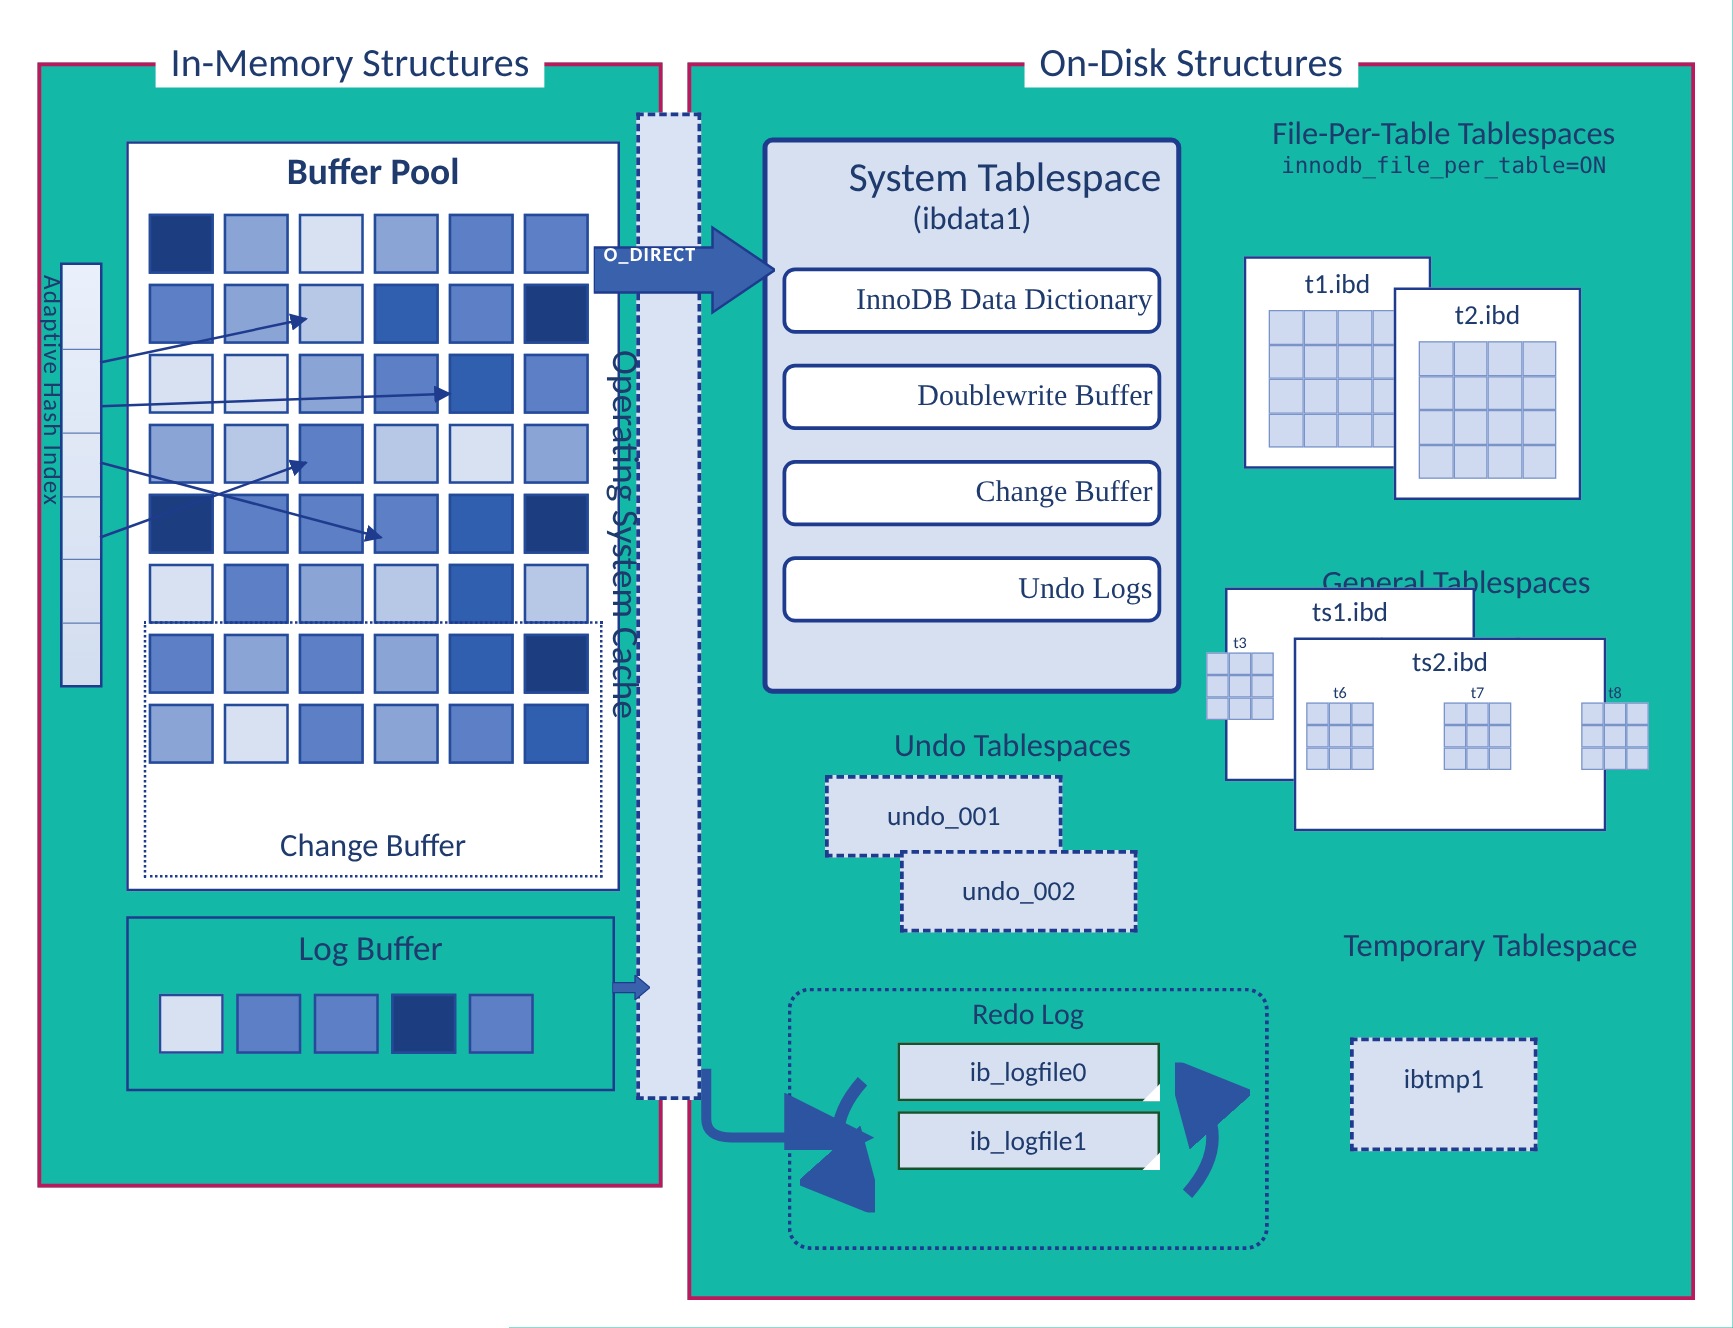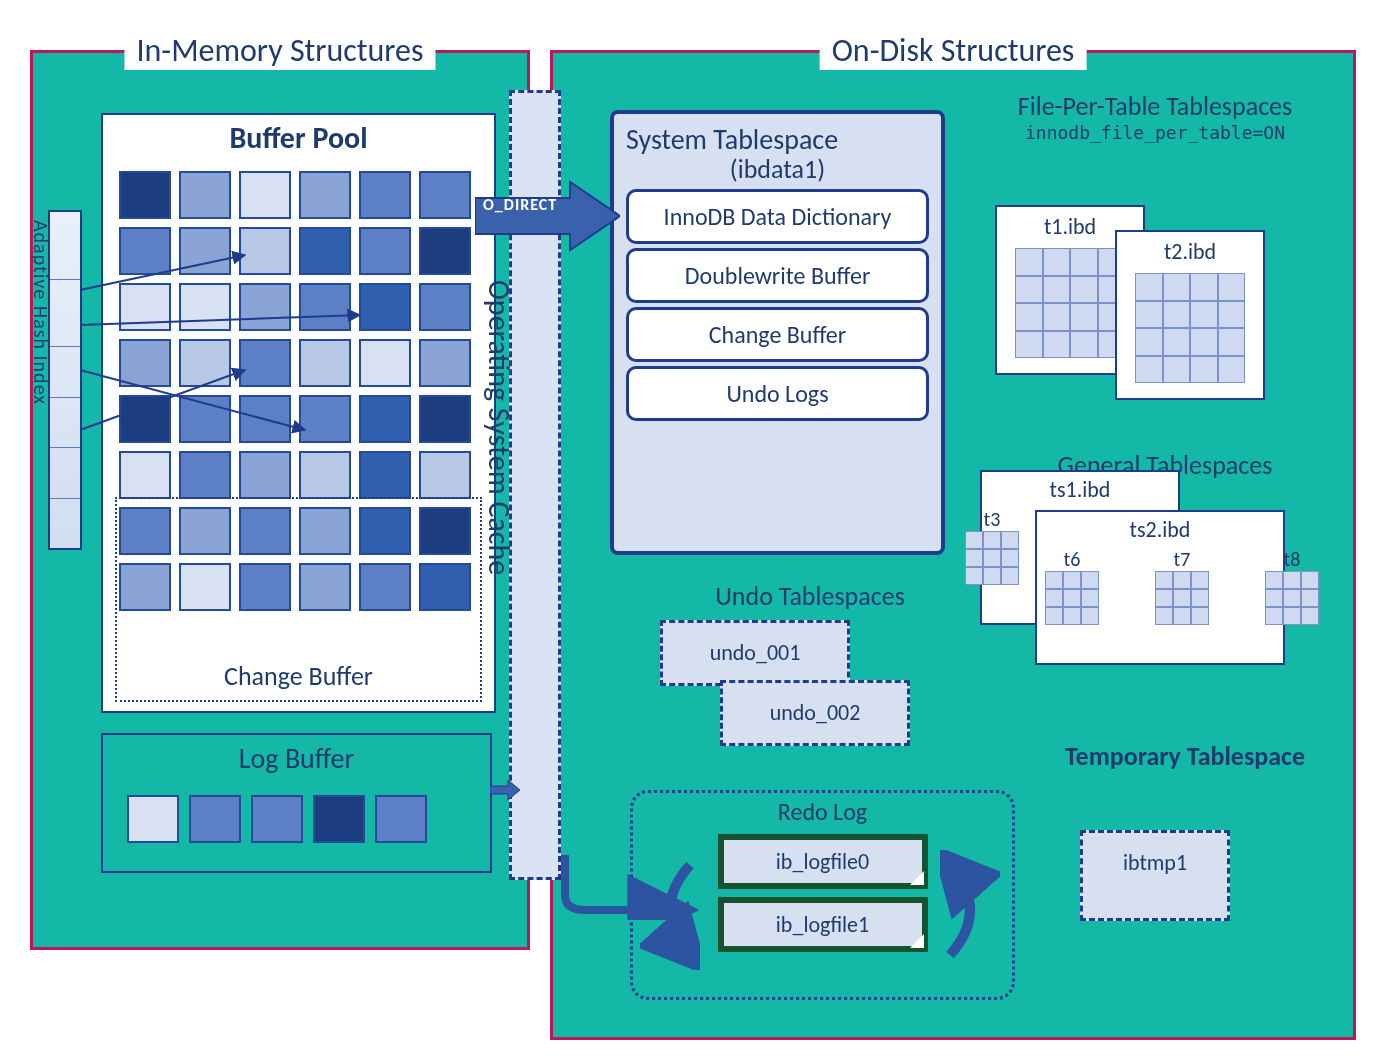--- a/index.html
+++ b/index.html
@@ -191,30 +191,31 @@
   
   .systs {
     position:absolute;
     left:590px; top:90px;
     width:335px; height:445px;
     border:4px solid #1f3b8e;
     border-radius:8px;
     background:#d6e0f1;
     padding: 8px 12px 12px 12px;
   }
-  .systs-title { text-align:left; font-size:28px; }
+  .systs-title { text-align:right; font-size:33px; }
   .systs-sub { text-align:center; font-size:26px; margin-top:-4px;}
   .systs-item {
     background:#fff;
     border:3px solid #1f3b8e;
     border-radius:10px;
     font-size:24px;
-    text-align:center;
+    text-align:right;
     padding:10px 4px;
-    margin-top:4px;
+    margin-top:24px;
+    font-family:Liberation Serif, serif;
   }
 
   
   .fpt {
     position:absolute; left:960px; top:70px; width:350px;
   }
   .fpt .t { text-align:center; font-size:26px; }
   .fpt .s { text-align:center; font-size:18px; font-family: "Consolas", monospace; }
   .ibdfile {
     position:absolute;
@@ -249,21 +250,21 @@
     font-size:20px;
     padding:4px 6px;
   }
   .tsbox .hdr { font-size:22px; margin-bottom:4px;}
   .tsrow { display:flex; justify-content:center; gap:12px;}
   .mini3 {
     display:grid; grid-template-columns:repeat(3,1fr); grid-template-rows:repeat(3,1fr);
     width:54px; height:54px;
   }
   .mini3 div { border:1px solid #7a93c9; background:#cfdaf0; }
-  .tcol { display:flex; flex-direction:column; align-items:center; font-size:20px;padding-left:44px;}
+  .tcol { display:flex; flex-direction:column; align-items:center; font-size:13px;padding-left:44px;}
   .ts1 { left:960px; top:450px; width:200px; height:155px;}
   .ts2 { left:1015px; top:490px; width:250px; height:155px;}
 
   
   .undots { position:absolute; left:630px; top:560px; width:320px;}
   .undots .t { text-align:center; font-size:26px; margin-bottom:6px;}
   .dashedbox {
     position:absolute;
     border:3px dashed #1f3b8e;
     background:#d6e0f1;
@@ -278,38 +279,38 @@
   .redo {
     position:absolute;
     left:610px; top:770px;
     width:385px; height:210px;
     border:3px dotted #1f3b8e;
     border-radius:18px;
   }
   .redo .t { text-align:center; font-size:24px; margin-top:4px;}
   .logbox {
     background:#d6e0f1;
-    border:6px solid #14532d;
+    border:2px solid #14532d;
     width:210px; margin:8px auto 0 auto;
     text-align:center; font-size:22px; padding:8px 0;
     position:relative;
   }
   .logbox::after{
     content:"";
     position:absolute; right:-2px; bottom:-2px;
     border-left:14px solid transparent;
     border-bottom:14px solid #fff;
   }
   .cycle-arrow { position:absolute; width:60px; height:120px;}
   .cycle-left { left:620px; top:830px;}
   .cycle-right{ left:920px; top:830px;}
 
   
   .tmpts { position:absolute; left:1040px; top:720px; width:250px;}
-  .tmpts .t { text-align:center; font-size:26px;font-weight:bold;}
+  .tmpts .t { text-align:right; font-size:26px;}
   .ibtmp { left:1060px; top:810px; width:150px; height:91px;}
 
 </style>
 </head>
 <body>
 
 <div class="diagram">
 
   <div class="panel inmem">
     <div class="panel-title">In-Memory Structures</div>

